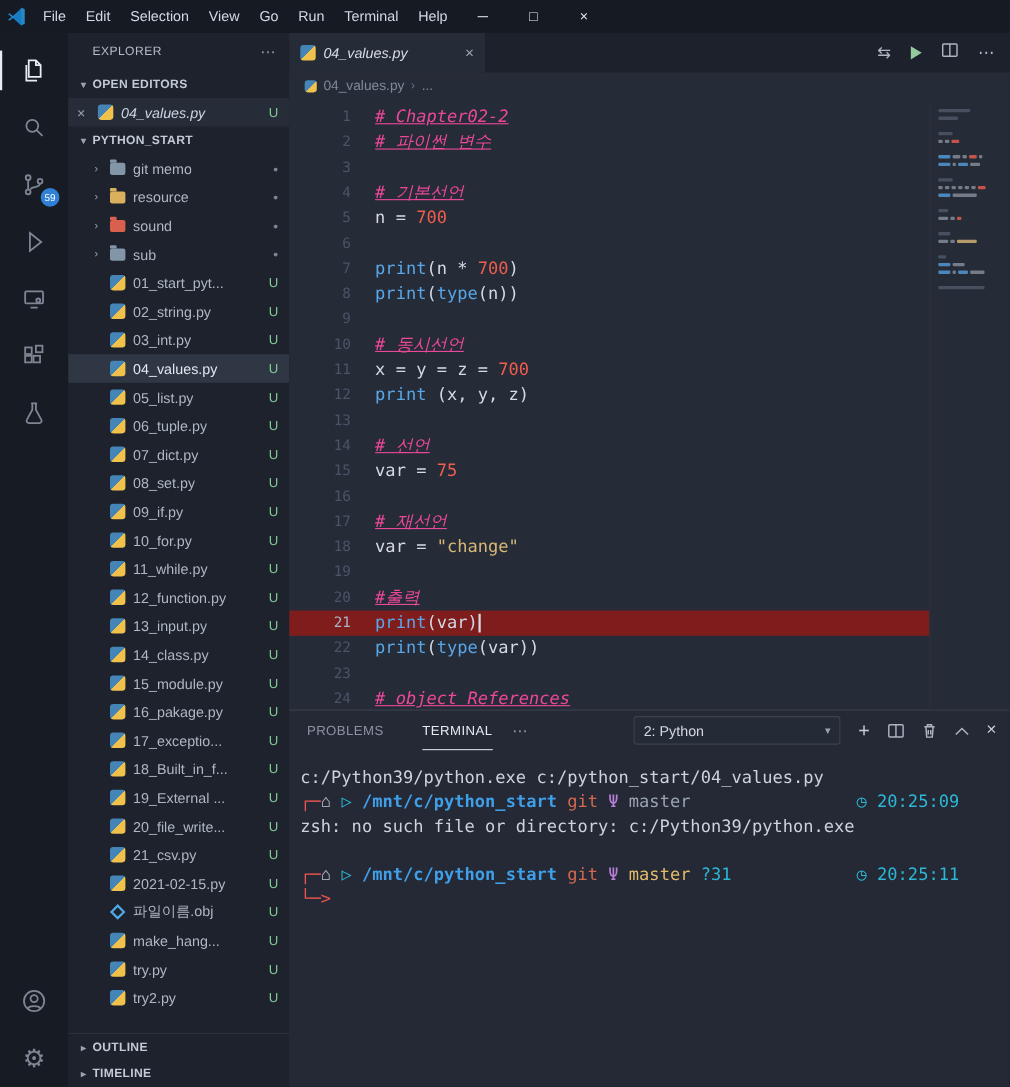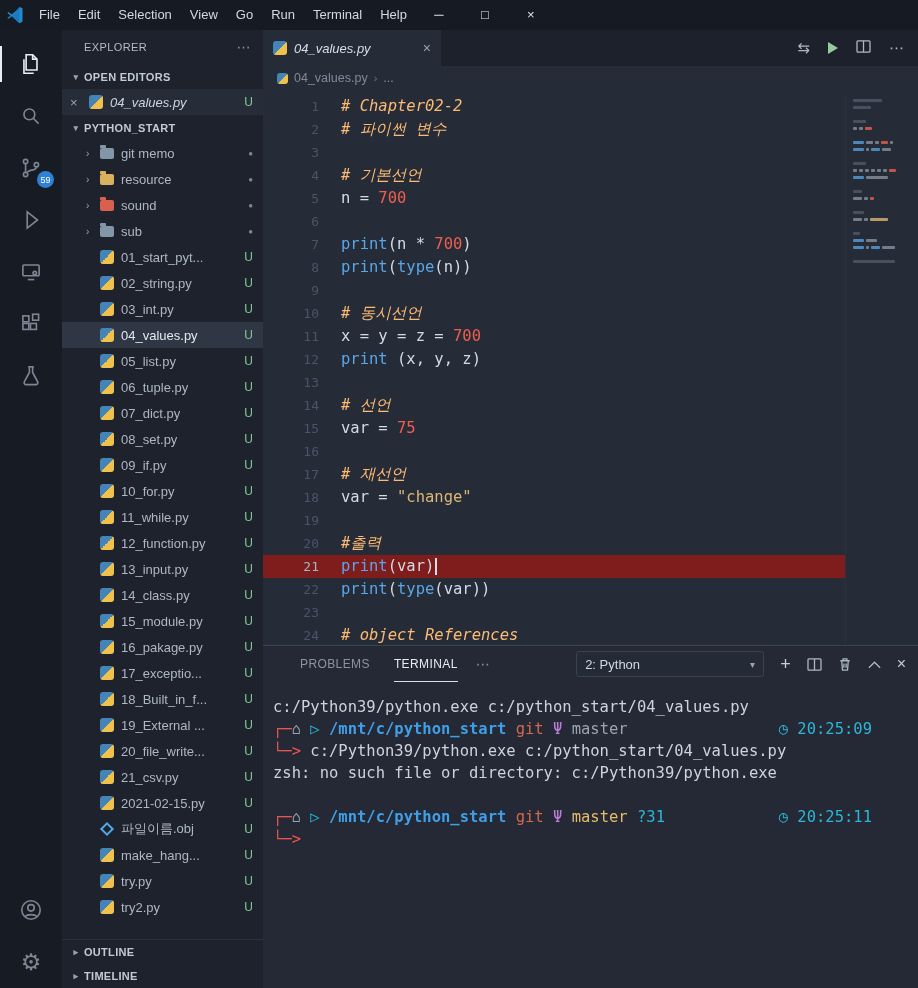--- a/index.html
+++ b/index.html
@@ -68,40 +68,40 @@
   .breadcrumb { height:24px; display:flex; align-items:center; gap:6px; padding-left:14px; color:#7f899b; font-size:12.5px; background:#262c37; }
   .breadcrumb .py-icon { width:11px; height:11px; margin-right:0; }
   .crumb-sep { font-size:11px; color:#6b7486; }
 
   .editor-wrap { height:555px; display:flex; position:relative; padding-top:5px; font-family:"DejaVu Sans Mono", monospace; }
   .code { flex:1; min-width:0; }
   .code-line { display:flex; height:23px; line-height:23px; font-size:15.5px; white-space:pre; }
   .code-line .ln { width:56px; text-align:right; margin-right:22px; color:#4a5469; font-size:13px; flex:none; }
   .code-line.current { background:#7f1d1d; }
   .code-line.current .ln { color:#a9b4c6; }
-  .tk-c { color:#fdba74; font-style:italic; }
+  .tk-c { color:#ec4899; font-style:italic;text-decoration:underline; }
   .tk-k { color:#58a6e8; }
   .tk-n { color:#ee5d50; }
   .tk-s { color:#d9b777; }
   .tk-f, .tk-o { color:#d3dae6; }
   .cursor { display:inline-block; width:2px; height:17px; background:#d7dde8; vertical-align:middle; margin-left:1px; }
 
   .minimap { width:73px; flex:none; padding-top:4px; background:#262c37; border-left:1px solid #2b313d; }
   .mm-row { height:3px; margin-bottom:4px; display:flex; gap:2px; padding-left:7px; }
   .mm-row span { height:3px; border-radius:1px; }
   .mm-c { background:rgba(100,110,130,.55); }
   .mm-k { background:rgba(88,166,232,.75); }
   .mm-n { background:rgba(238,93,80,.8); }
   .mm-s { background:rgba(217,183,119,.8); }
   .mm-f, .mm-o { background:rgba(170,179,192,.6); }
 
   
   .panel { height:343px; background:#242935; border-top:1px solid #3b4250; display:flex; flex-direction:column; }
   .panel-header { height:36px; display:flex; align-items:center; padding:0 12px 0 16px; }
-  .panel-tabs { display:flex; gap:24px;margin-left:21px; }
+  .panel-tabs { display:flex; gap:35px; }
   .panel-tab { font-size:12px; letter-spacing:.4px; color:#8b93a2; line-height:34px; }
   .panel-tab.active { color:#e6eaf1; border-bottom:1px solid #d7dce5; }
   .panel-more { color:#8b93a2; margin-left:18px; font-size:14px; }
   .panel-right { margin-left:auto; display:flex; align-items:center; gap:16px; color:#c6ccd8; }
   .shell-select { width:188px; height:26px; background:#252b36; border:1px solid #3a4150; border-radius:3px; display:flex; align-items:center; padding:0 8px; font-size:13px; color:#d2d8e2; }
   .shell-select .sel-chev { margin-left:auto; font-size:10px; color:#9aa2b0; }
   .panel-plus { font-size:18px; }
   .panel-ic svg { display:block; }
   .panel-x { font-size:16px; }
 
@@ -570,21 +570,20 @@
               <svg width="13" height="9" viewBox="0 0 14 9" stroke="#c6ccd8" fill="none" stroke-width="1.6">
                   <path d="M1 8 7 2l6 6"></path>
                 </svg>
             </span>
             <span class="panel-x">×</span>
           </div>
         </div>
         <div class="terminal">
             <div class="t-line"><span class="t-left"><span class="t-fg">c:/Python39/python.exe c:/python_start/04_values.py</span></span></div>
             <div class="t-line"><span class="t-left"><span class="t-red">┌─</span><span class="t-muted">⌂ </span><span class="t-cyan">▷ </span><span class="t-path">/mnt/c/python_start</span><span class="t-orange"> git </span><span class="t-purple">Ψ </span><span class="t-muted">master</span></span><span class="t-right"><span class="t-cyan">◷ 20:25:09</span></span></div>
-            <div class="t-line"><span class="t-left"><span class="t-red">└─&gt; </span><span class="t-fg">c:/Python39/python.exe c:/python_start/04_values.py</span></span></div>
             <div class="t-line"><span class="t-left"><span class="t-fg">zsh: no such file or directory: c:/Python39/python.exe</span></span></div>
             <div class="t-line"><span class="t-left"> </span></div>
             <div class="t-line"><span class="t-left"><span class="t-red">┌─</span><span class="t-muted">⌂ </span><span class="t-cyan">▷ </span><span class="t-path">/mnt/c/python_start</span><span class="t-orange"> git </span><span class="t-purple">Ψ </span><span class="t-yellow">master</span><span class="t-cyan"> ?31</span></span><span class="t-right"><span class="t-cyan">◷ 20:25:11</span></span></div>
             <div class="t-line"><span class="t-left"><span class="t-red">└─&gt;</span></span></div>
           </div>
       </section>
 
     </main>
   </div>
 </div>

